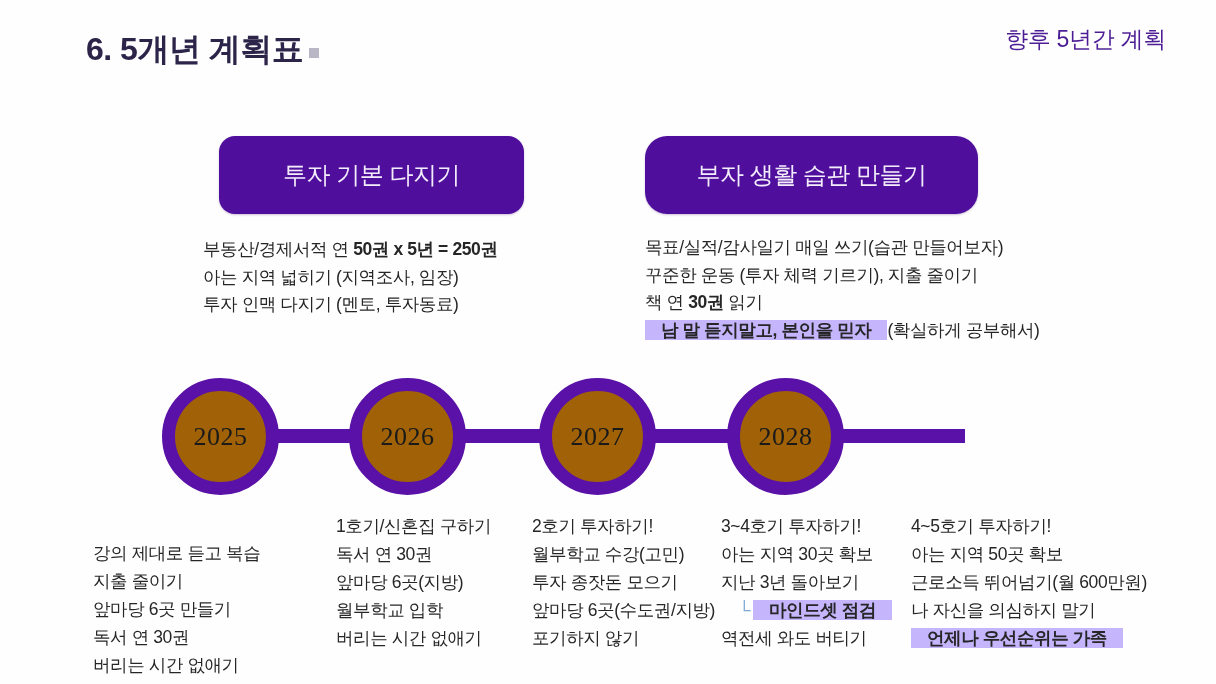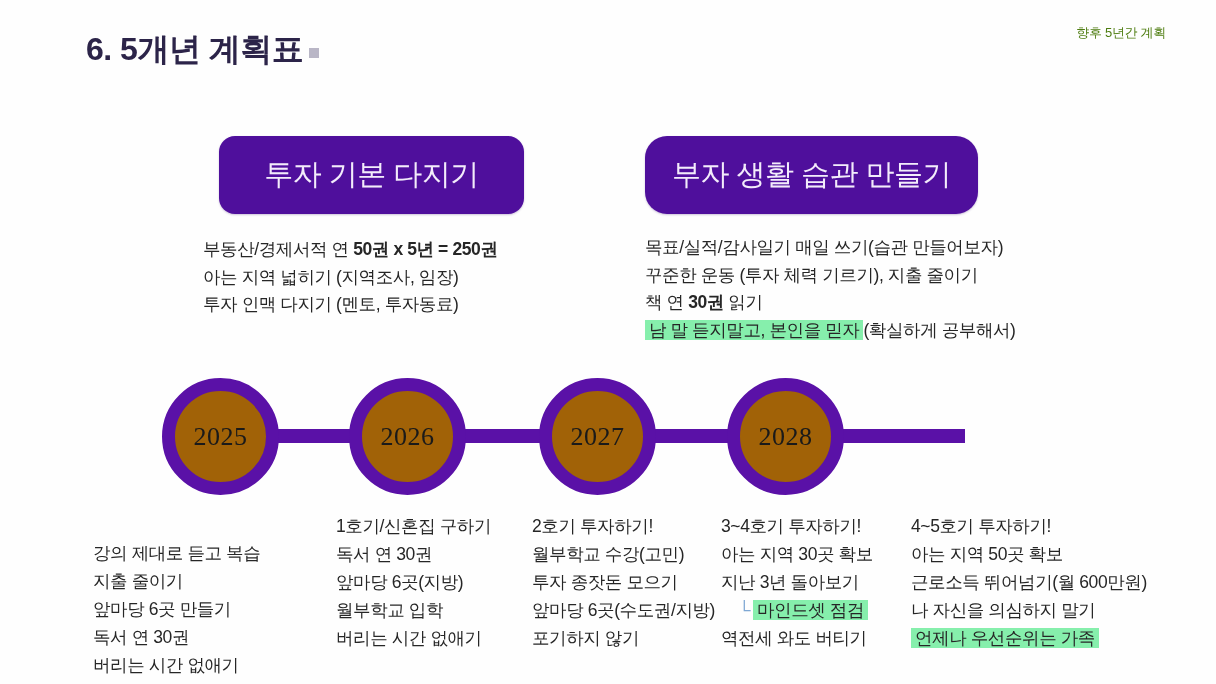--- a/index.html
+++ b/index.html
@@ -33,33 +33,33 @@
     background: #b9b6c6;
     margin-left: 6px;
     vertical-align: baseline;
     position: relative;
     top: -2px;
   }
   #header-note {
     position: absolute;
     right: 50px;
     top: 24px;
-    font-size: 13px;
-    color: #4d7c0f;
+    font-size: 23px;
+    color: #4c1d95;
     white-space: nowrap;
     letter-spacing: -0.3px;
   }
 
   
   .banner {
     position: absolute;
     background: #4f0f9c;
     border-radius: 16px;
     color: #f3ecfb;
-    font-size: 29px;
+    font-size: 24px;
     font-weight: 500;
     display: flex;
     align-items: center;
     justify-content: center;
     letter-spacing: -0.5px;
     white-space: nowrap;
     box-shadow: 0 1px 2px rgba(60,20,110,0.25);
   }
   #banner-1 { left: 219px; top: 136px; width: 305px; height: 78px; }
   #banner-2 { left: 645px; top: 136px; width: 333px; height: 78px; border-radius: 22px; }
@@ -70,23 +70,23 @@
     font-size: 17.5px;
     line-height: 27.5px;
     color: #262626;
     letter-spacing: -0.4px;
     white-space: nowrap;
   }
   #detail-1 { left: 203px; top: 236px; }
   #detail-2 { left: 645px; top: 234px; }
   .detail-list .line { height: 27.5px; }
   .hl {
-    background: #86efac;
-    font-weight: 400;
-    padding: 0 4px;
+    background: #c4b5fd;
+    font-weight: 700;
+    padding: 0 16px;
   }
   .bold-seg { font-weight: 700; }
 
   
   #timeline {
     position: absolute;
     left: 0;
     top: 372px;
     width: 1216px;
     height: 130px;

